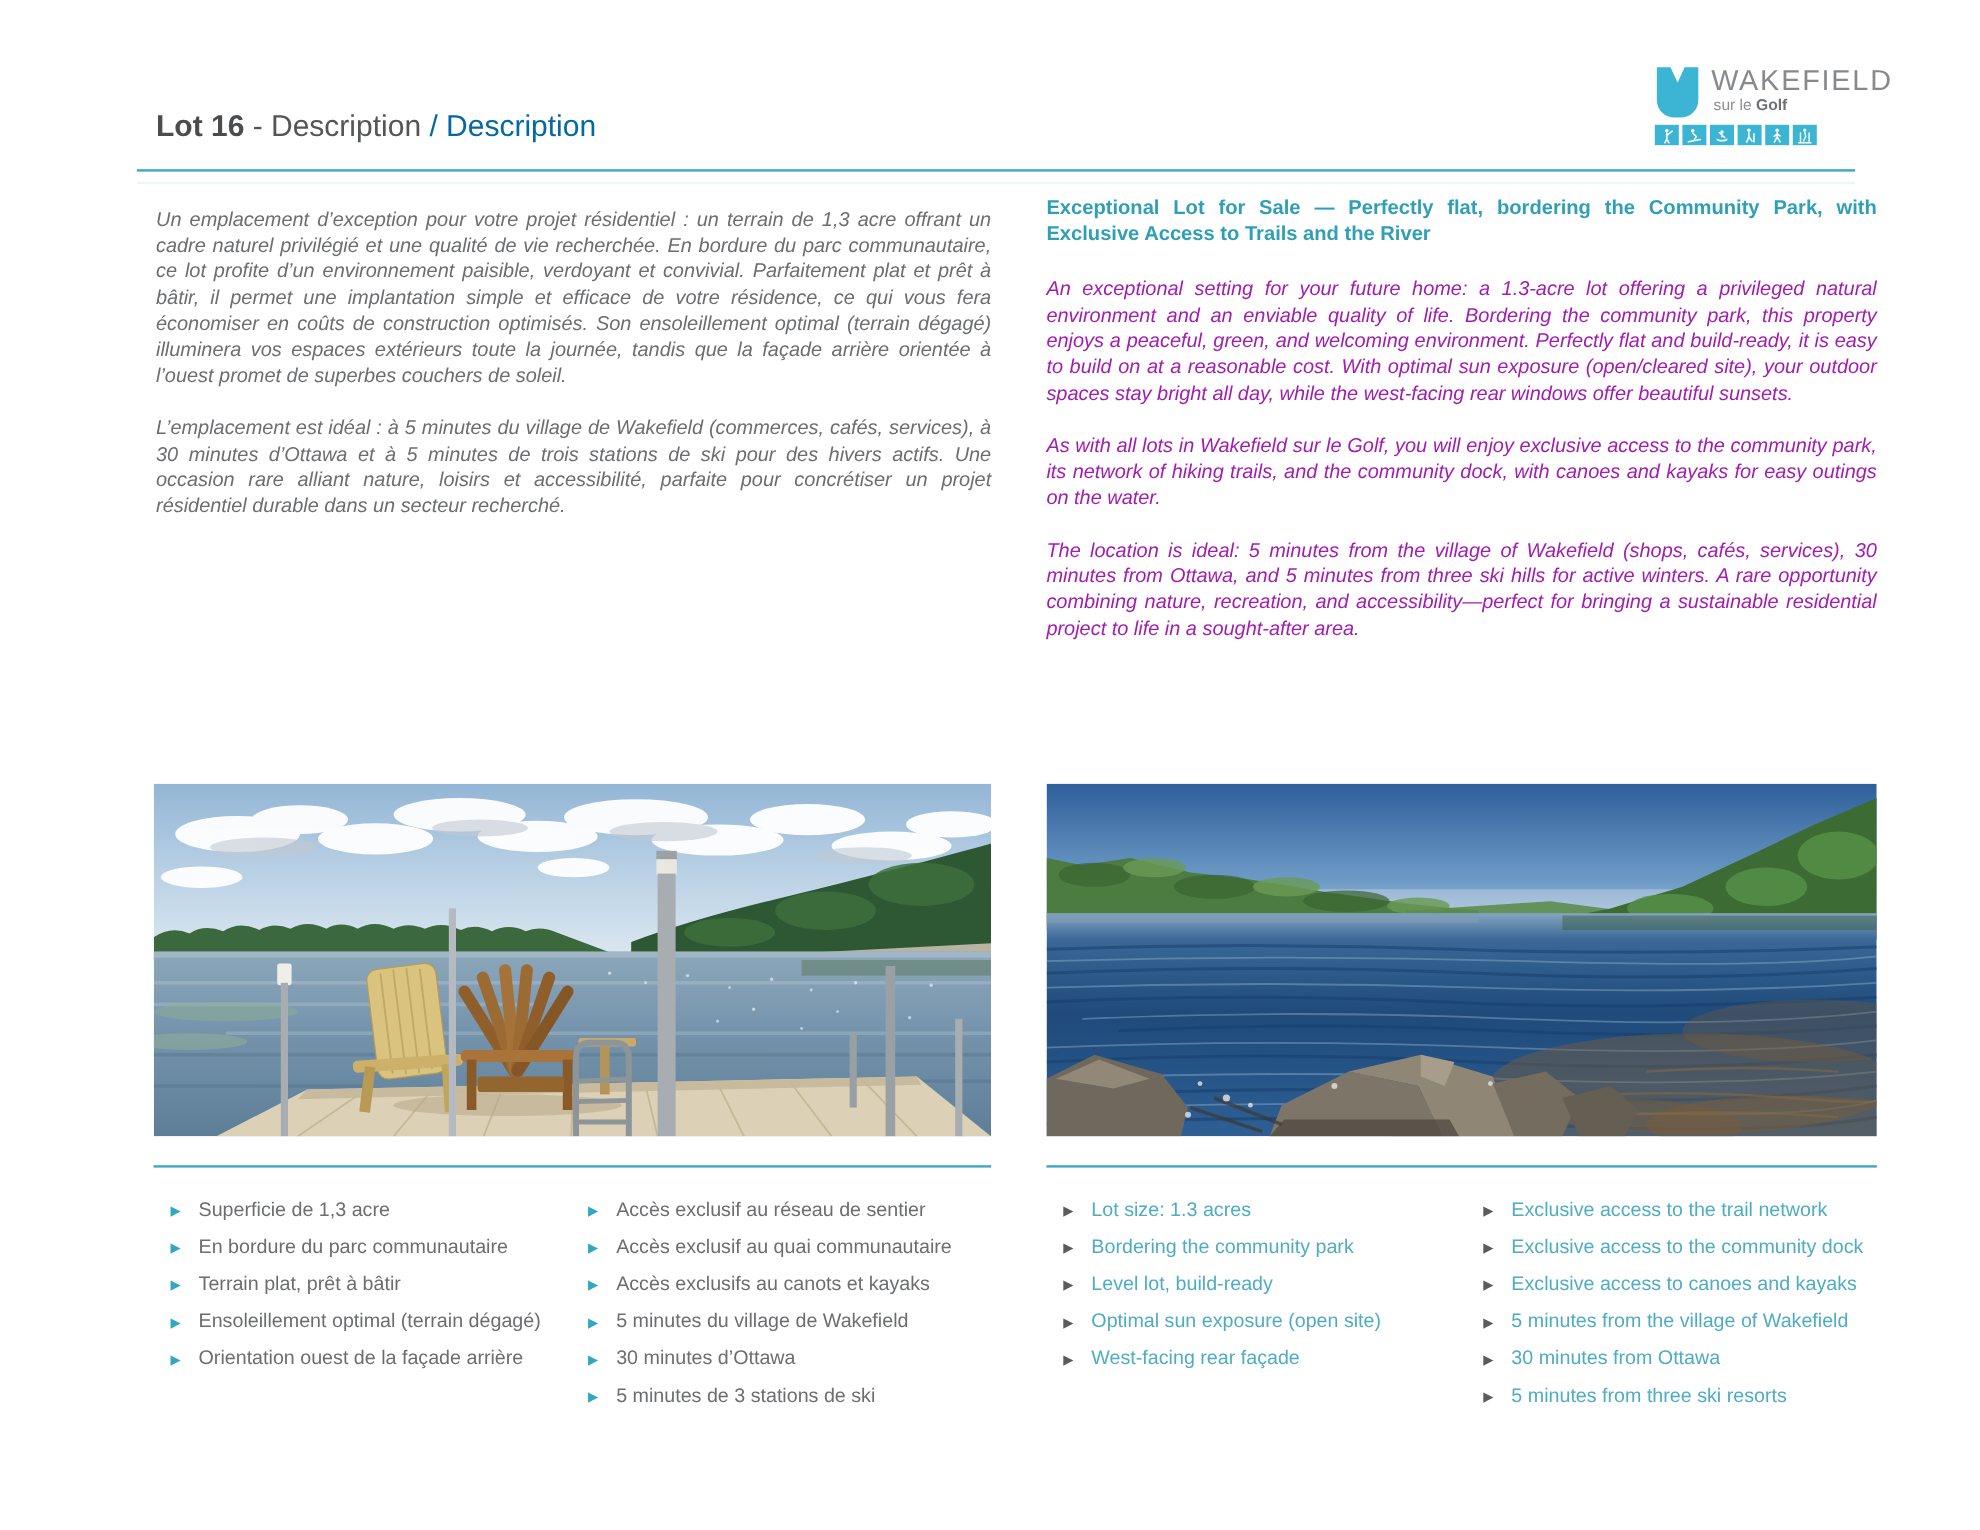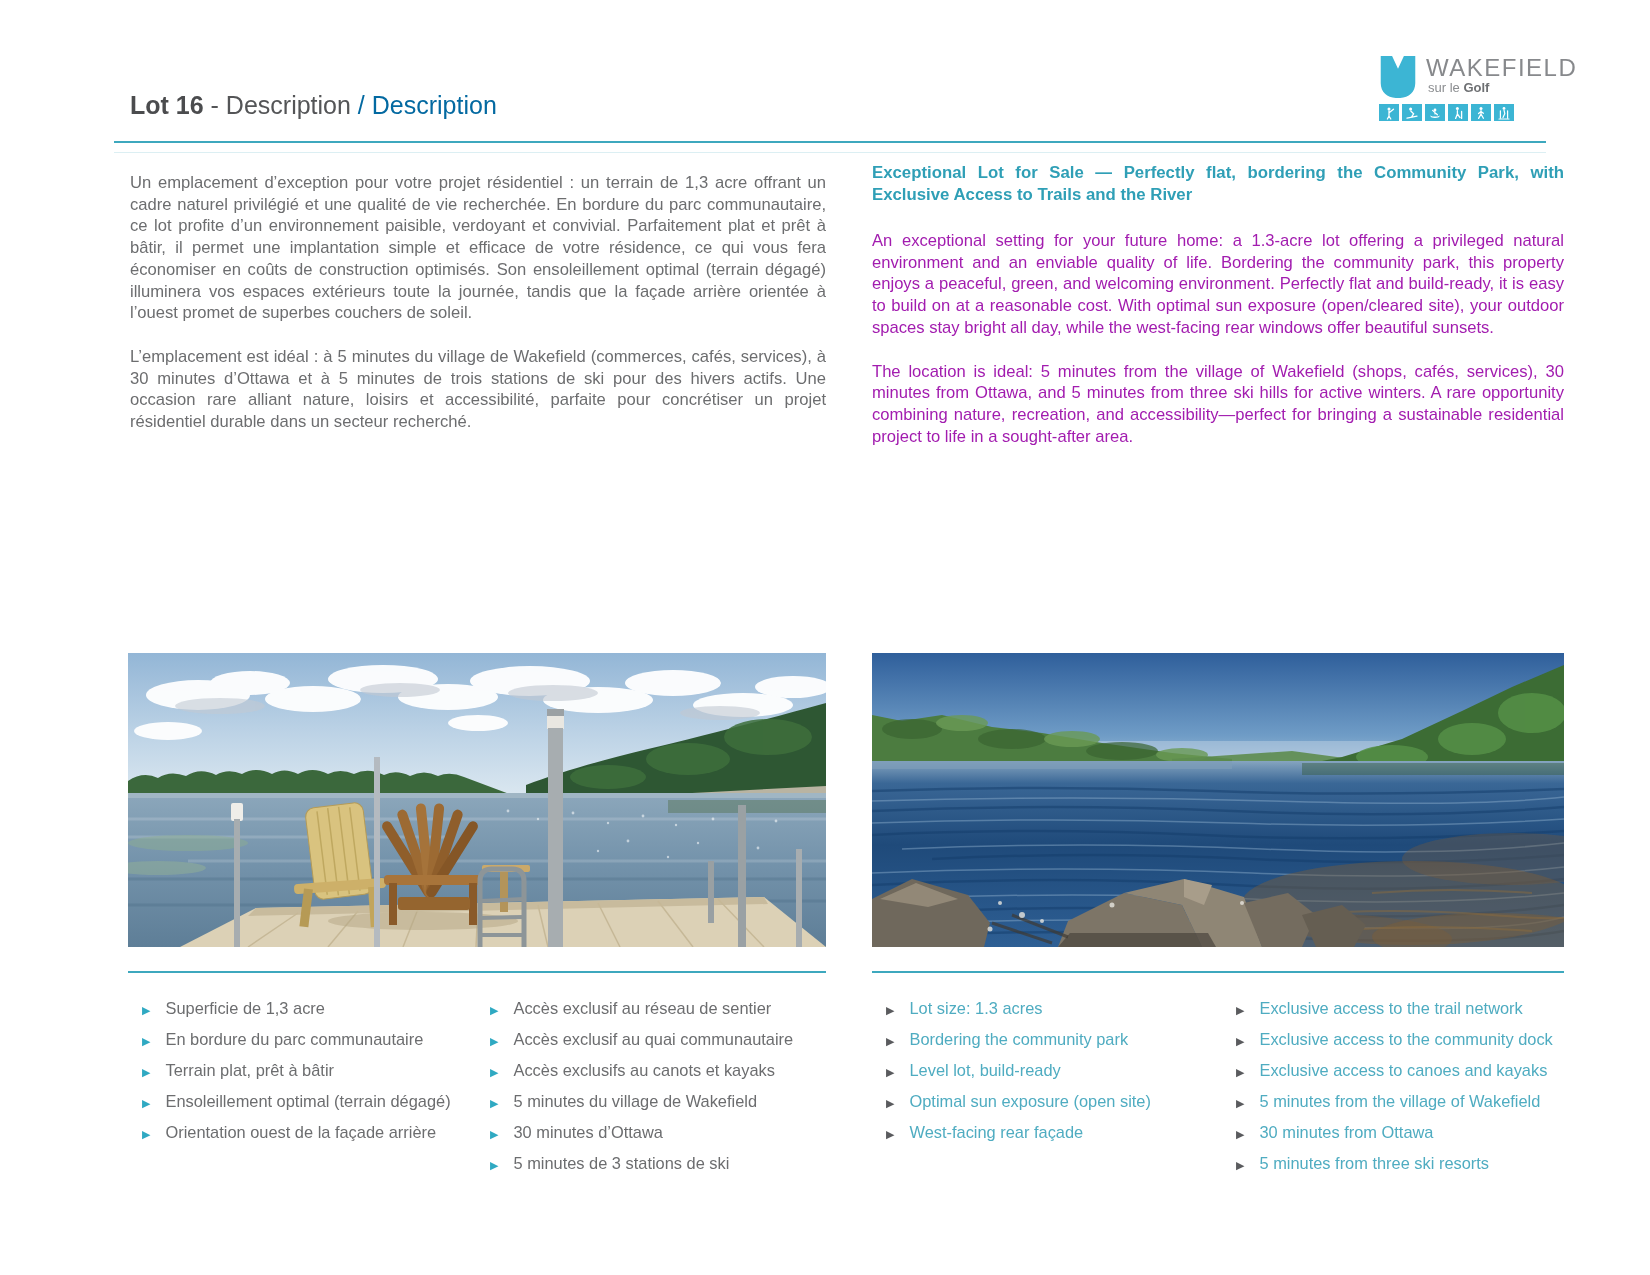--- a/index.html
+++ b/index.html
@@ -23,21 +23,21 @@
   .logo-icons{position:absolute;left:1px;top:58px;display:flex;gap:3px;}
   .logo-icons .sq{width:20px;height:17px;background:#3cb5d4;display:flex;align-items:center;justify-content:center;}
 
   
   .col{text-align:justify;}
   .col-fr{left:130px;top:172px;width:696px;}
   .col-en{left:872px;top:162px;width:692px;}
   .col h2{margin:0 0 24px 0;font-size:16.8px;line-height:22px;font-weight:bold;}
   .col-fr h2{color:#57585a;}
   .col-en h2{color:#2f9fb6;}
-  .col p{margin:0 0 22px 0;font-size:16.6px;line-height:21.7px;}
+  .col p{margin:0 0 22px 0;font-size:16.6px;line-height:21.7px;font-style:italic;}
   .col-fr p{color:#6c6d6f;}
   .col-en p{color:#a21caf;}
 
   
   .photo{overflow:hidden;}
   .photo svg{display:block;}
   .photo-left{left:128px;top:653px;width:698px;height:294px;}
   .photo-right{left:872px;top:653px;width:692px;height:294px;}
 
   
@@ -128,20 +128,21 @@
   </div>
 
   <div class="abs col col-fr">
     <p>Un emplacement d’exception pour votre projet résidentiel : un terrain de 1,3 acre offrant un cadre naturel privilégié et une qualité de vie recherchée. En bordure du parc communautaire, ce lot profite d’un environnement paisible, verdoyant et convivial. Parfaitement plat et prêt à bâtir, il permet une implantation simple et efficace de votre résidence, ce qui vous fera économiser en coûts de construction optimisés. Son ensoleillement optimal (terrain dégagé) illuminera vos espaces extérieurs toute la journée, tandis que la façade arrière orientée à l’ouest promet de superbes couchers de soleil.</p>
     <p>L’emplacement est idéal : à 5 minutes du village de Wakefield (commerces, cafés, services), à 30 minutes d’Ottawa et à 5 minutes de trois stations de ski pour des hivers actifs. Une occasion rare alliant nature, loisirs et accessibilité, parfaite pour concrétiser un projet résidentiel durable dans un secteur recherché.</p>
   </div>
 
   <div class="abs col col-en">
     <h2>Exceptional Lot for Sale — Perfectly flat, bordering the Community Park, with Exclusive Access to Trails and the River</h2>
     <p>An exceptional setting for your future home: a 1.3-acre lot offering a privileged natural environment and an enviable quality of life. Bordering the community park, this property enjoys a peaceful, green, and welcoming environment. Perfectly flat and build-ready, it is easy to build on at a reasonable cost. With optimal sun exposure (open/cleared site), your outdoor spaces stay bright all day, while the west-facing rear windows offer beautiful sunsets.</p>
+    <p>As with all lots in Wakefield sur le Golf, you will enjoy exclusive access to the community park, its network of hiking trails, and the community dock, with canoes and kayaks for easy outings on the water.</p>
     <p>The location is ideal: 5 minutes from the village of Wakefield (shops, cafés, services), 30 minutes from Ottawa, and 5 minutes from three ski hills for active winters. A rare opportunity combining nature, recreation, and accessibility—perfect for bringing a sustainable residential project to life in a sought-after area.</p>
   </div>
 
   <div class="abs photo photo-left">
     <svg viewBox="0 0 698 294" width="698" height="294" preserveAspectRatio="none">
       <defs>
         <linearGradient id="skyL" x1="0" y1="0" x2="0" y2="1">
           <stop offset="0" stop-color="#93b6d6"></stop>
             <stop offset="0.55" stop-color="#bdd3e6"></stop>
             <stop offset="1" stop-color="#dde9f1"></stop>

